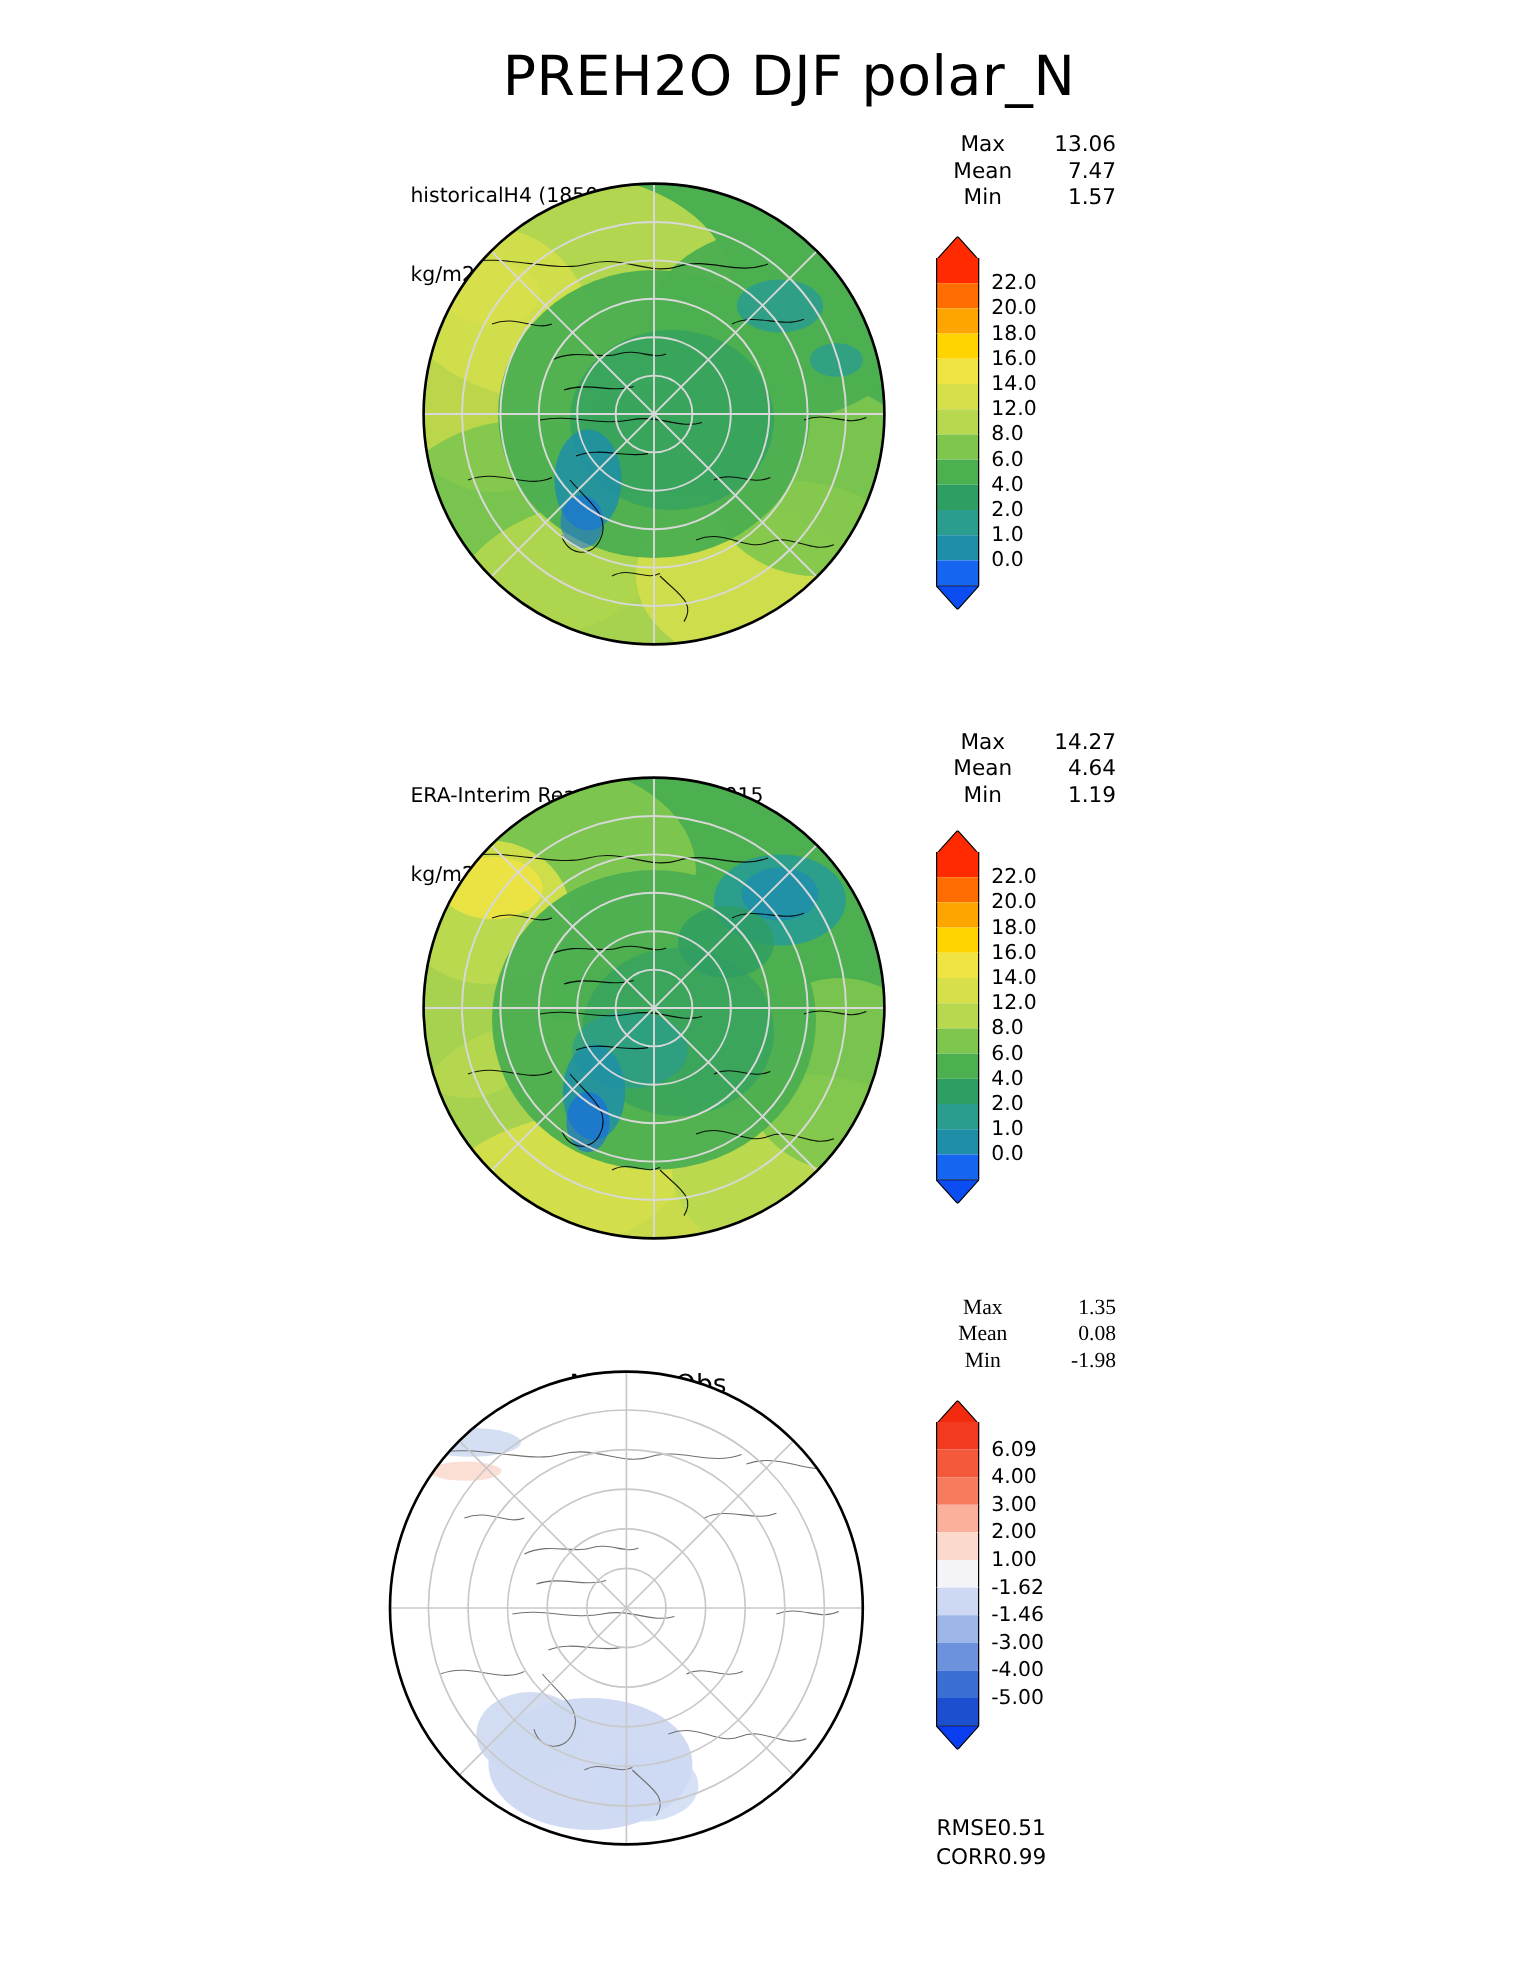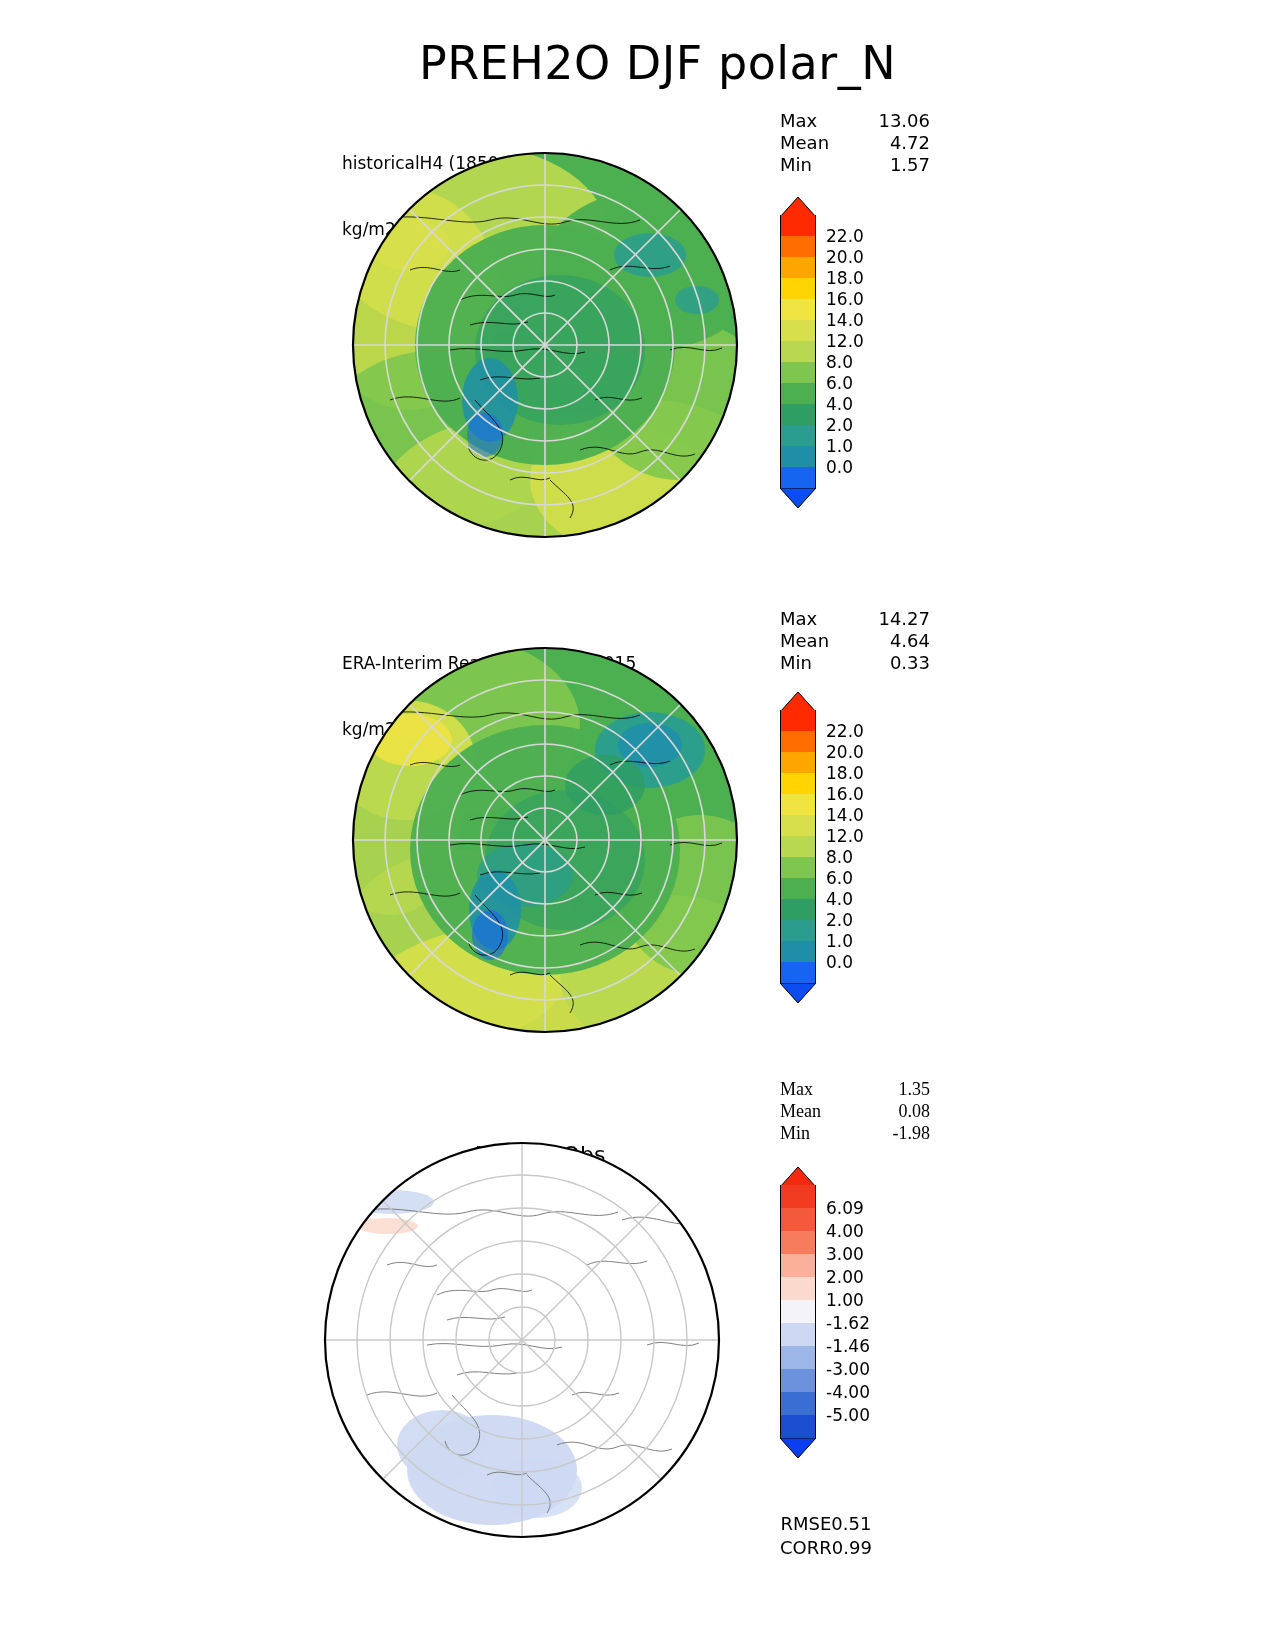--- a/index.html
+++ b/index.html
@@ -55,20 +55,21 @@
     font-size: 18px;
     line-height: 22px;
   }
   .stats .row {
     display: block;
     white-space: pre;
   }
   .stats .lbl {
     display: inline-block;
     width: 78px;
+    text-align: center;
   }
   .stats .val {
     display: inline-block;
     width: 72px;
     text-align: right;
   }
 
   
   .cbar {
     position: absolute;
@@ -175,21 +176,21 @@
         <line x1="3" y1="195" x2="387" y2="195"></line>
         <line x1="59" y1="59" x2="331" y2="331"></line>
         <line x1="331" y1="59" x2="59" y2="331"></line>
       </g>
       <circle cx="195" cy="195" r="192" fill="none" stroke="#000" stroke-width="2.2"></circle>
     </svg>
   </div>
 
   <div class="stats" style="left:780px; top:110px;">
     <span class="row"><span class="lbl">Max</span><span class="val">13.06</span></span>
-    <span class="row"><span class="lbl">Mean</span><span class="val">4.72</span></span>
+    <span class="row"><span class="lbl">Mean</span><span class="val">7.47</span></span>
     <span class="row"><span class="lbl">Min</span><span class="val">1.57</span></span>
   </div>
 
   <div class="cbar" style="left:780px; top:215px; width:160px; height:290px;">
     <div class="cap" style="top:-18px;">
       <svg width="36" height="20" viewBox="0 0 36 20">
           <polygon points="18,0 36,20 0,20" fill="#ff2a00" stroke="#000" stroke-width="1"></polygon>
         </svg>
     </div>
     <div class="bar">
@@ -291,21 +292,21 @@
         <line x1="59" y1="59" x2="331" y2="331"></line>
         <line x1="331" y1="59" x2="59" y2="331"></line>
       </g>
       <circle cx="195" cy="195" r="192" fill="none" stroke="#000" stroke-width="2.2"></circle>
     </svg>
   </div>
 
   <div class="stats" style="left:780px; top:608px;">
     <span class="row"><span class="lbl">Max</span><span class="val">14.27</span></span>
     <span class="row"><span class="lbl">Mean</span><span class="val">4.64</span></span>
-    <span class="row"><span class="lbl">Min</span><span class="val">0.33</span></span>
+    <span class="row"><span class="lbl">Min</span><span class="val">1.19</span></span>
   </div>
 
   <div class="cbar" style="left:780px; top:710px; width:160px; height:290px;">
     <div class="cap" style="top:-18px;">
       <svg width="36" height="20" viewBox="0 0 36 20">
           <polygon points="18,0 36,20 0,20" fill="#ff2a00" stroke="#000" stroke-width="1"></polygon>
         </svg>
     </div>
     <div class="bar">
       <div class="seg" style="height:21px;background:#ff2a00"></div>

